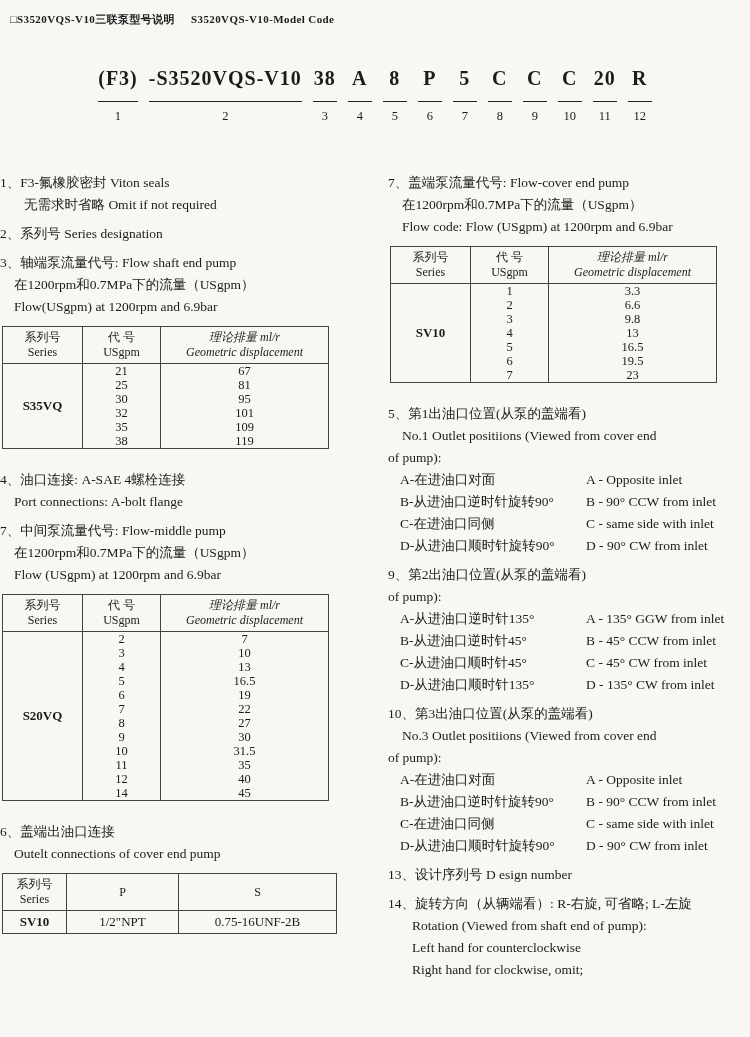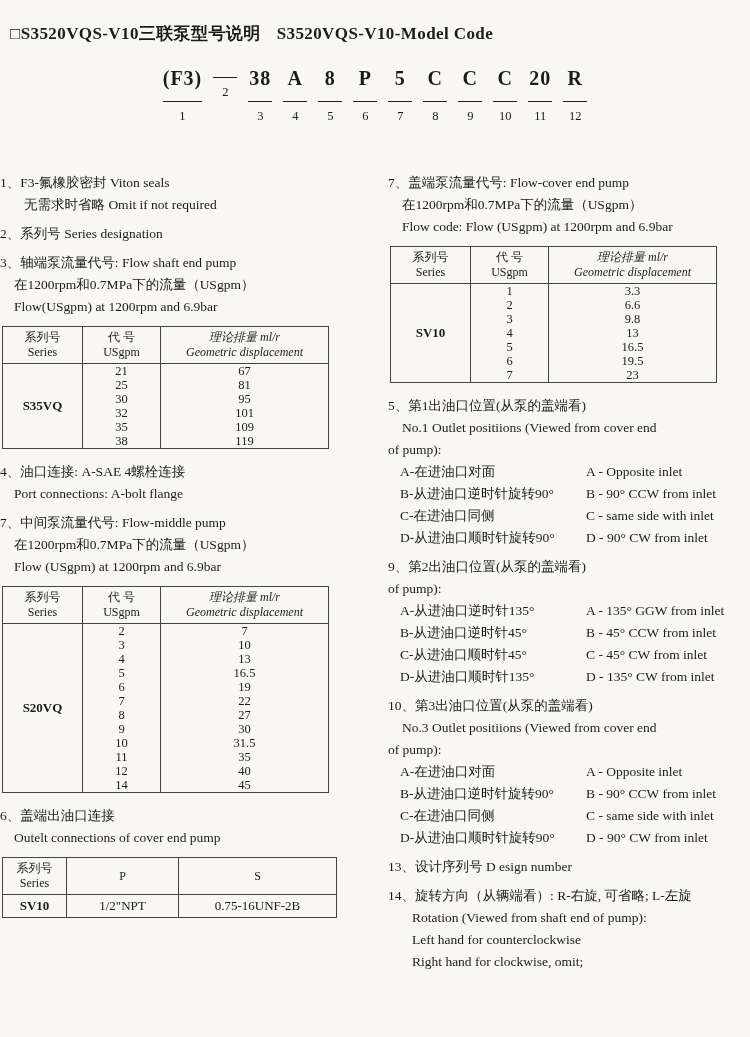--- a/index.html
+++ b/index.html
@@ -9,22 +9,22 @@
     width: 750px;
     height: 1037px;
     margin: 0 auto;
     background: #f8f7f3;
     font-family: "Liberation Serif", "DejaVu Serif", serif;
     color: #1b1b1b;
     overflow: hidden;
   }
   .title {
     position: absolute;
-    top: 22px; left: 10px;
-    font-size: 17px;
+    top: 12px; left: 10px;
+    font-size: 11px;
     font-weight: 700;
     letter-spacing: 0.4px;
     white-space: nowrap;
   }
   .title .gap { margin-left: 16px; }
 
   .model-code {
     position: absolute;
     top: 66px; left: 0;
     width: 100%;
@@ -44,21 +44,21 @@
 
   .item { margin-bottom: 7px; }
   .ln { white-space: nowrap; }
   .ind1 { padding-left: 14px; }
   .ind2 { padding-left: 24px; }
 
   .opt { display: flex; padding-left: 12px; }
   .opt-cn { flex: 0 0 186px; }
   .opt-en { flex: 1; }
 
-  table.dtab { border-collapse: collapse; margin: 8px 0 12px 2px; border: 1px solid #444; }
+  table.dtab { border-collapse: collapse; margin: 8px 0 20px 2px; border: 1px solid #444; }
   .dtab th, .dtab td { border: 1px solid #444; text-align: center; font-weight: 400; vertical-align: middle; }
   .dtab th { font-size: 12px; line-height: 15px; padding: 3px 5px; }
   .dtab td { font-size: 12.5px; line-height: 14px; padding: 0 4px; }
 
   table.flow tbody td { border-top: none; border-bottom: none; }
   .w-series { width: 80px; }
   .w-code   { width: 78px; }
   .w-disp   { width: 168px; font-style: italic; }
   .flow td.series-cell { font-size: 13px; font-weight: 600; }
 
@@ -77,20 +77,21 @@
     <span>□</span><span>S3520VQS-V10三联泵型号说明</span><span class="gap">S3520VQS-V10-Model Code</span>
   </div>
 
   <div class="model-code">
     <div class="seg">
       <div class="seg-text">(F3)</div>
       <div class="seg-line"></div>
       <div class="seg-num">1</div>
     </div>
     <div class="seg">
+      <div class="seg-text">-S3520VQS-V10</div>
       <div class="seg-line"></div>
       <div class="seg-num">2</div>
     </div>
     <div class="seg">
       <div class="seg-text">38</div>
       <div class="seg-line"></div>
       <div class="seg-num">3</div>
     </div>
     <div class="seg">
       <div class="seg-text">A</div>

